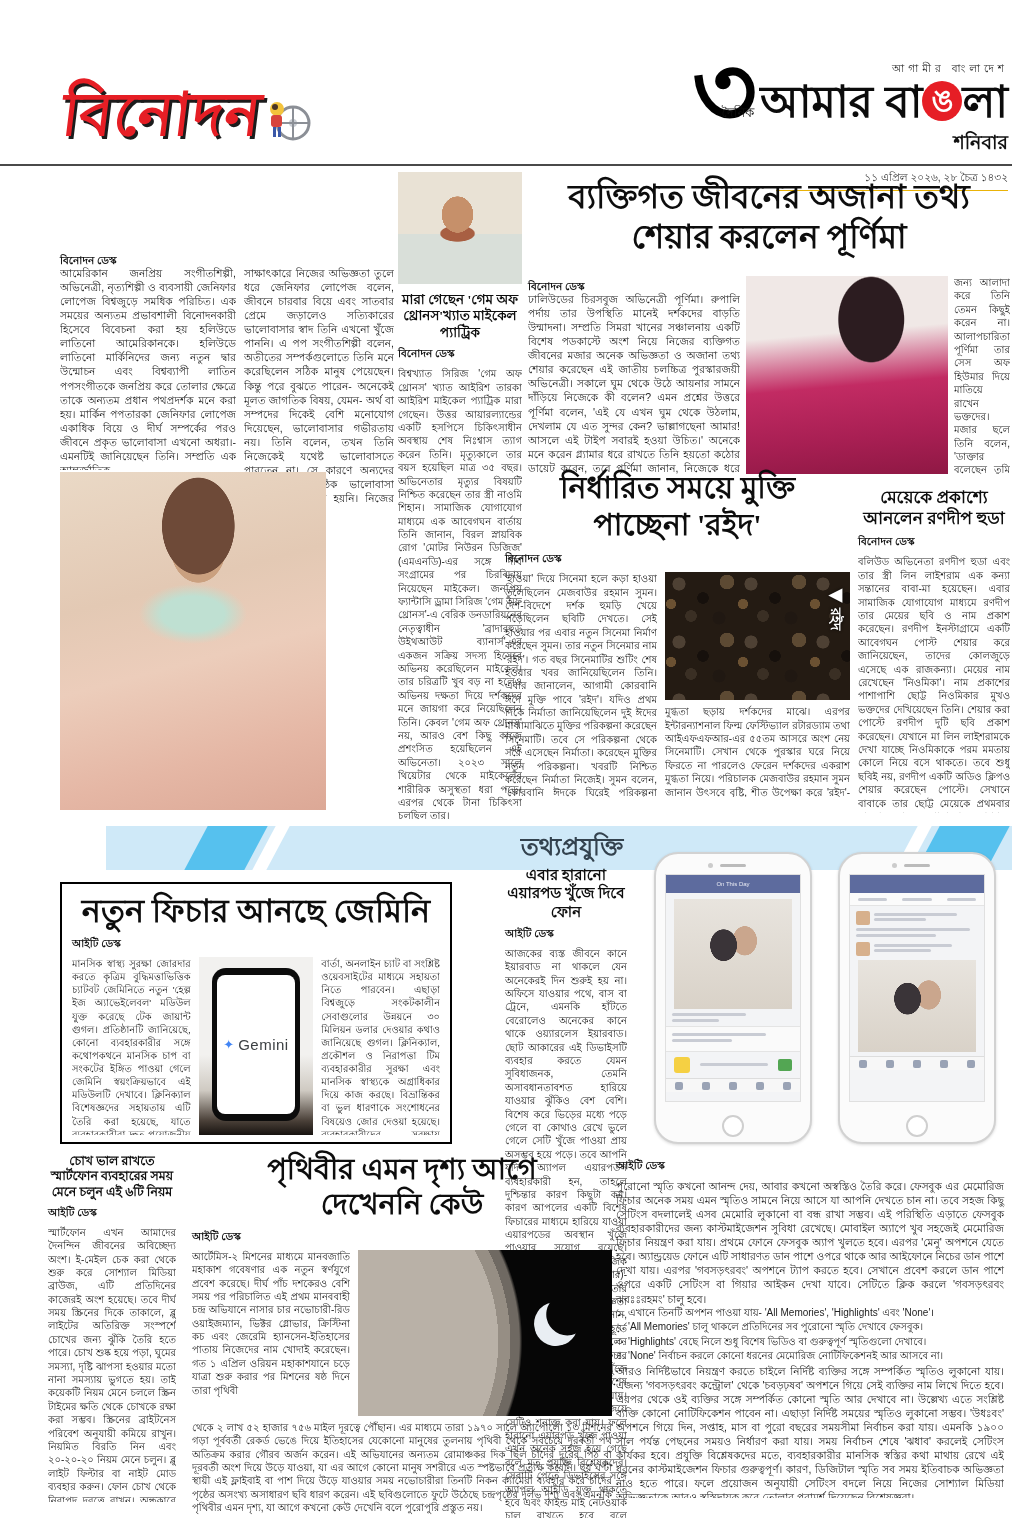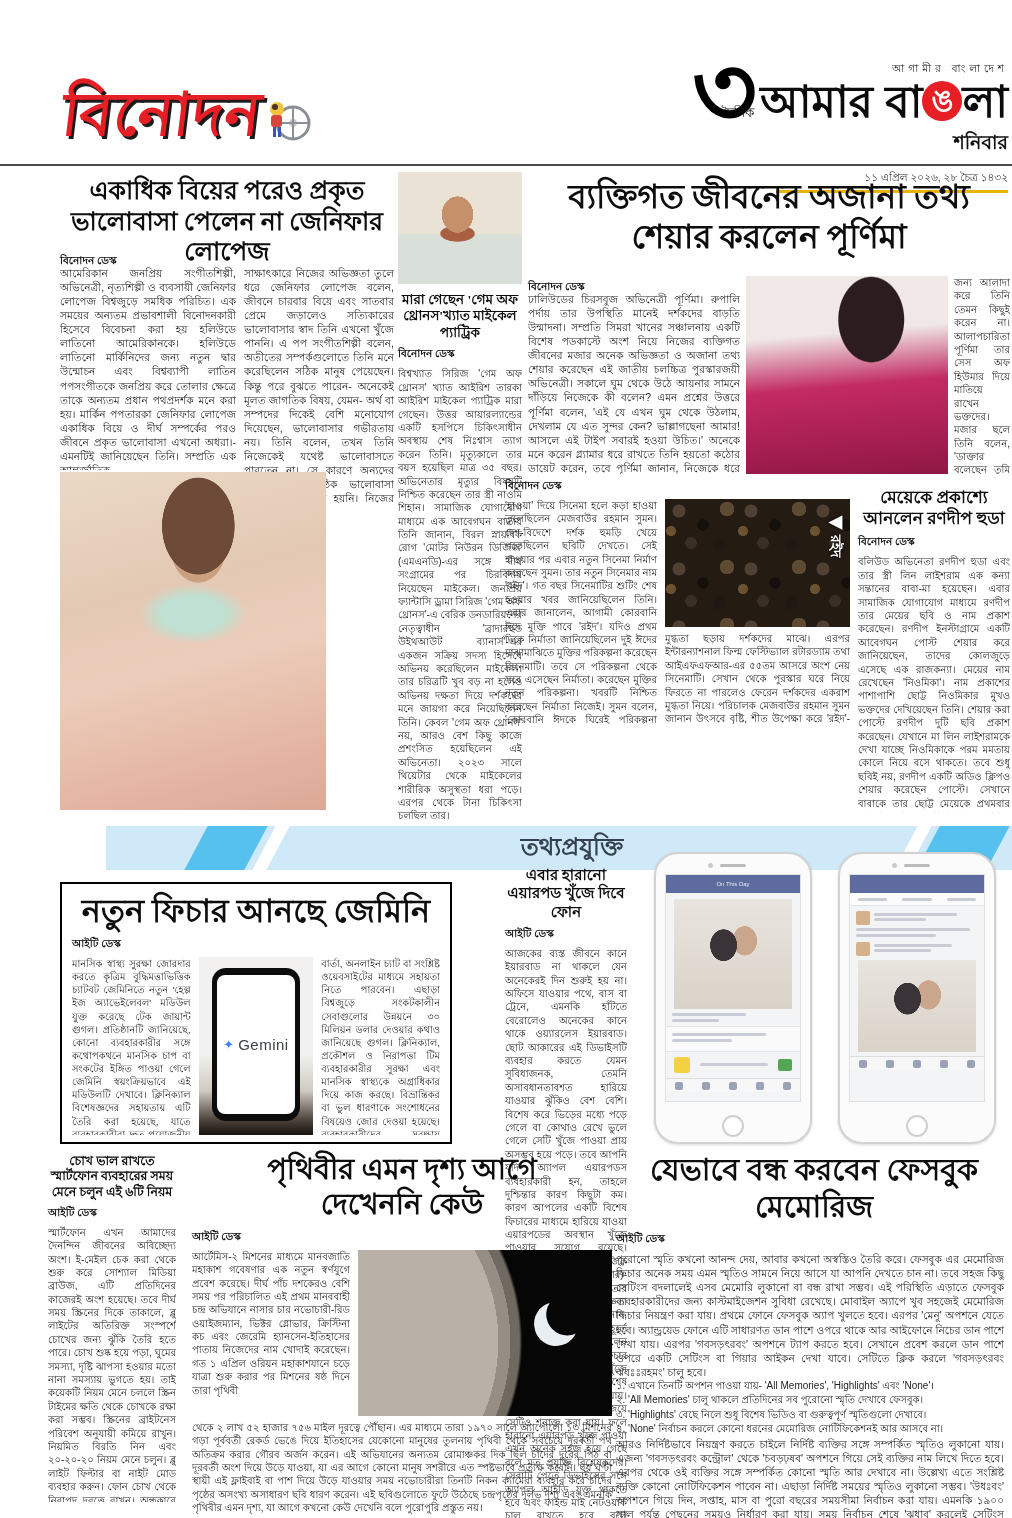--- a/index.html
+++ b/index.html
@@ -13,21 +13,21 @@
 
   
   .masthead { border-bottom:2px solid #4a4a4a; }
   .logo-txt { font-size:60px; font-weight:bold; color:#e61e25; text-shadow:3px 3px 0 #1c1c1c; transform:skewX(-7deg); display:inline-block; letter-spacing:1px; }
   .pageno { font-size:100px; font-weight:bold; color:#000; line-height:0.9; }
   .paper-name { font-size:44px; font-weight:bold; color:#0b0b0b; line-height:1; white-space:nowrap; }
   .ng-circle { display:inline-block; background:#e61e25; color:#fff; border-radius:50%; width:40px; height:40px; line-height:40px; text-align:center; font-size:30px; vertical-align:6px; }
   .tagline { font-size:10.5px; letter-spacing:4px; color:#222; text-align:right; }
   .daily { font-size:13px; color:#111; margin-right:6px; }
   .day { font-size:19px; font-weight:bold; text-align:right; color:#111; }
-  .dateline { font-size:10.5px; color:#333; text-align:right; border-bottom:3px solid #eab308; padding-bottom:3px; }
+  .dateline { font-size:10.5px; color:#333; text-align:right; border-bottom:1px solid #eab308; padding-bottom:3px; }
 
   
   .ph { background:#ddd; }
   .jlo-ph { background:
       radial-gradient(ellipse 60px 80px at 52% 16%, #6e4a38 0 60%, transparent 61%),
       radial-gradient(ellipse 46px 60px at 52% 22%, #caa07f 0 60%, transparent 61%),
       radial-gradient(ellipse 90px 50px at 50% 42%, #bfe0d2 0 35%, transparent 60%),
       linear-gradient(165deg, #ead9c6 0%, #e3c9b4 35%, #eccdbb 55%, #e5b7a5 80%, #dca896 100%); }
   .michael-ph { background:
       radial-gradient(ellipse 26px 30px at 48% 38%, #c6906a 0 60%, transparent 61%),
@@ -107,21 +107,20 @@
       <div style="display:flex; align-items:flex-end; justify-content:flex-end; margin-top:2px;">
         <span class="daily">দৈনিক</span>
         <span class="paper-name"><span>আমার বা</span><span class="ng-circle">ঙ</span><span>লা</span></span>
       </div>
       <div class="day" style="margin-top:4px;">শনিবার</div>
       <div class="dateline" style="margin-top:10px;">১১ এপ্রিল ২০২৬, ২৮ চৈত্র ১৪৩২</div>
     </div>
   </div>
 
   <div class="abs" style="left:60px; top:176px; width:334px; height:634px;">
-    <div class="hl" style="font-size:25px;">একাধিক বিয়ের পরেও প্রকৃত ভালোবাসা পেলেন না জেনিফার লোপেজ</div>
     <div class="byline" style="position:absolute; left:0; top:72px;">বিনোদন ডেস্ক</div>
     <div class="abs body-txt" style="left:0; top:90px; width:176px; height:204px; overflow:hidden;">আমেরিকান জনপ্রিয় সংগীতশিল্পী, অভিনেত্রী, নৃত্যশিল্পী ও ব্যবসায়ী জেনিফার লোপেজ বিশ্বজুড়ে সমধিক পরিচিত। এক সময়ের অন্যতম প্রভাবশালী বিনোদনকারী হিসেবে বিবেচনা করা হয় হলিউডে লাতিনো আমেরিকানকে। হলিউডে লাতিনো মার্কিনিদের জন্য নতুন দ্বার উন্মোচন এবং বিশ্বব্যাপী লাতিন পপসংগীতকে জনপ্রিয় করে তোলার ক্ষেত্রে তাকে অন্যতম প্রধান পথপ্রদর্শক মনে করা হয়। মার্কিন পপতারকা জেনিফার লোপেজ একাধিক বিয়ে ও দীর্ঘ সম্পর্কের পরও জীবনে প্রকৃত ভালোবাসা এখনো অধরা।-এমনটিই জানিয়েছেন তিনি। সম্প্রতি এক আন্তর্জাতিক</div>
     <div class="abs body-txt" style="left:184px; top:90px; width:150px; height:242px; overflow:hidden;">সাক্ষাৎকারে নিজের অভিজ্ঞতা তুলে ধরে জেনিফার লোপেজ বলেন, জীবনে চারবার বিয়ে এবং সাতবার প্রেমে জড়ালেও সত্যিকারের ভালোবাসার স্বাদ তিনি এখনো খুঁজে পাননি। এ পপ সংগীতশিল্পী বলেন, অতীতের সম্পর্কগুলোতে তিনি মনে করেছিলেন সঠিক মানুষ পেয়েছেন। কিন্তু পরে বুঝতে পারেন- অনেকেই মূলত জাগতিক বিষয়, যেমন- অর্থ বা সম্পদের দিকেই বেশি মনোযোগ দিয়েছেন, ভালোবাসার গভীরতায় নয়। তিনি বলেন, তখন তিনি নিজেকেই যথেষ্ট ভালোবাসতে পারতেন না। সে কারণে অন্যদের কাছ থেকেও সঠিক ভালোবাসা প্রত্যাশা করা সম্ভব হয়নি। নিজের ব্যক্তিগত উন্নয়ন ও আত্মসন্ধান বুঝতে পারার পরই তিনি সম্পর্কগুলোকে নতুনভাবে মূল্যায়ন করতে শিখেছেন বলে জানিয়েছেন জেনিফার লোপেজ। তার পূর্বের সম্পর্কগুলোর মধ্যে উল্লেখযোগ্য হলো- অভিনেতা ও নির্মাতা বেন অ্যাফ্লেক ও গায়ক মার্ক অ্যান্টনি। যদিও তাদের সঙ্গে সম্পর্ক ছিল আলোচিত, তবু শেষ পর্যন্ত তা টেকেনি। জেনিফার লোপেজ বর্তমানে ব্যক্তিগত জীবনকে আরও গোপন রাখার সিদ্ধান্ত নিয়েছেন এবং আগের মতো প্রকাশ্যে সম্পর্ক নিয়ে কথা না বলে নিজের মতো করে জীবনে সত্যিকারের ভালোবাসা খুঁজে যেতে চান তিনি।</div>
     <div class="abs ph jlo-ph" style="left:0; top:296px; width:266px; height:338px;"></div>
   </div>
 
   <div class="abs" style="left:398px; top:172px; width:124px; height:640px;">
     <div class="ph michael-ph" style="width:124px; height:112px;"></div>
     <div class="hl" style="font-size:13.5px; margin-top:8px;">মারা গেছেন 'গেম অফ থ্রোনস'খ্যাত মাইকেল প্যাট্রিক</div>
     <div class="byline">বিনোদন ডেস্ক</div>
@@ -130,20 +129,21 @@
 
   <div class="abs" style="left:528px; top:178px; width:482px; height:298px;">
     <div class="hl" style="font-size:33px; line-height:1.2;">ব্যক্তিগত জীবনের অজানা তথ্য শেয়ার করলেন পূর্ণিমা</div>
     <div class="byline" style="position:absolute; left:0; top:96px;">বিনোদন ডেস্ক</div>
     <div class="abs body-txt" style="left:0; top:114px; width:212px; height:182px; overflow:hidden;">ঢালিউডের চিরসবুজ অভিনেত্রী পূর্ণিমা। রুপালি পর্দায় তার উপস্থিতি মানেই দর্শকদের বাড়তি উন্মাদনা। সম্প্রতি সিমরা খানের সঞ্চালনায় একটি বিশেষ পডকাস্টে অংশ নিয়ে নিজের ব্যক্তিগত জীবনের মজার অনেক অভিজ্ঞতা ও অজানা তথ্য শেয়ার করেছেন এই জাতীয় চলচ্চিত্র পুরস্কারজয়ী অভিনেত্রী। সকালে ঘুম থেকে উঠে আয়নার সামনে দাঁড়িয়ে নিজেকে কী বলেন? এমন প্রশ্নের উত্তরে পূর্ণিমা বলেন, 'এই যে এখন ঘুম থেকে উঠলাম, দেখলাম যে এত সুন্দর কেন? ভাল্লাগছেনা আমার! আসলে এই টাইপ সবারই হওয়া উচিত।' অনেকে মনে করেন গ্ল্যামার ধরে রাখতে তিনি হয়তো কঠোর ডায়েট করেন, তবে পূর্ণিমা জানান, নিজেকে ধরে রাখার</div>
     <div class="abs ph purnima-ph" style="left:218px; top:98px; width:202px; height:198px;"></div>
     <div class="abs body-txt small-txt" style="left:426px; top:98px; width:56px; height:198px; overflow:hidden;">জন্য আলাদা করে তিনি তেমন কিছুই করেন না। আলাপচারিতায় পূর্ণিমা তার সেস অফ হিউমার দিয়ে মাতিয়ে রাখেন ভক্তদের। মজার ছলে তিনি বলেন, 'ডাক্তার বলেছেন তুমি তাড়াতাড়ি ওজন কমাও, আমাদের পেইন কমাও। আমি ওজনটা দিয়ে সবার পেইন কমিয়ে দিচ্ছি আরকি।' পূর্ণিমার রূপের মায়ায় মুগ্ধ হয়ে অনেক ভক্ত তাকে দেখলেই বলে 'কেউ আছে আবার পরহেজগার টাইপের। বেচারা ভক্তদের কষ্ট দেখে ৫টা গান শোনাতে হতো। জানি না তারা উর্বর হতো কি না।'</div>
   </div>
 
   <div class="abs" style="left:505px; top:470px; width:345px; height:343px;">
+    <div class="hl" style="font-size:30px; padding:0 20px;">নির্ধারিত সময়ে মুক্তি পাচ্ছেনা 'রইদ'</div>
     <div class="byline" style="margin-top:8px;">বিনোদন ডেস্ক</div>
     <div style="display:flex; gap:8px;">
       <div class="body-txt small-txt" style="width:152px; height:228px; overflow:hidden;">'হাওয়া' দিয়ে সিনেমা হলে কড়া হাওয়া তুলেছিলেন মেজবাউর রহমান সুমন। দেশ-বিদেশে দর্শক হুমড়ি খেয়ে পড়েছিলেন ছবিটি দেখতে। সেই হাওয়ার পর এবার নতুন সিনেমা নির্মাণ করেছেন সুমন। তার নতুন সিনেমার নাম 'রইদ'। গত বছর সিনেমাটির শুটিং শেষ হওয়ার খবর জানিয়েছিলেন তিনি। এবার জানালেন, আগামী কোরবানি ঈদে মুক্তি পাবে 'রইদ'। যদিও প্রথম দিকে নির্মাতা জানিয়েছিলেন দুই ঈদের মাঝামাঝিতে মুক্তির পরিকল্পনা করেছেন সিনেমাটি। তবে সে পরিকল্পনা থেকে সরে এসেছেন নির্মাতা। করেছেন মুক্তির নতুন পরিকল্পনা। খবরটি নিশ্চিত করেছেন নির্মাতা নিজেই। সুমন বলেন, 'কোরবানি ঈদকে ঘিরেই পরিকল্পনা আমাদের। ওই সময় ছবিটি মুক্তি দিতে চাই। সেভাবেই এগুচ্ছি। কয়েক দিনের মধ্যে আনুষ্ঠানিকভাবে মুক্তির ঘোষণা দিতে পারব আশা করছি। গেল বছরের শেষে পোস্টার ও ট্রেলার প্রকাশ করা হয়েছিল সিনেমাটির। সে সময়</div>
       <div style="width:185px;">
         <div class="ph berries-ph" style="width:185px; height:128px; position:relative;">
           <div class="v-title">◀<br><span style="writing-mode:vertical-rl; font-size:14px;">রইদ</span></div>
         </div>
         <div class="body-txt small-txt" style="margin-top:5px; height:92px; overflow:hidden;">মুগ্ধতা ছড়ায় দর্শকদের মাঝে। এরপর ইন্টারন্যাশনাল ফিল্ম ফেস্টিভ্যাল রটারড্যাম তথা আইএফএফআর-এর ৫৫তম আসরে অংশ নেয় সিনেমাটি। সেখান থেকে পুরস্কার ঘরে নিয়ে ফিরতে না পারলেও ফেরেন দর্শকদের একরাশ মুগ্ধতা নিয়ে। পরিচালক মেজবাউর রহমান সুমন জানান উৎসবে বৃষ্টি, শীত উপেক্ষা করে 'রইদ'-এর উত্তাপ নিয়েছেন দর্শক। সিনেমাটিতে প্রধান</div>
       </div>
     </div>
@@ -247,21 +247,20 @@
             <i></i>
             <i></i>
             <i></i>
           </div>
       </div>
       <div class="home"></div>
     </div>
   </div>
 
   <div class="abs" style="left:616px; top:1152px; width:396px; height:360px;">
-    <div class="hl" style="font-size:30px; padding:0 30px;">যেভাবে বন্ধ করবেন ফেসবুক মেমোরিজ</div>
     <div class="byline" style="margin-top:6px;">আইটি ডেস্ক</div>
     <div class="body-txt" style="width:388px;">পুরোনো স্মৃতি কখনো আনন্দ দেয়, আবার কখনো অস্বস্তিও তৈরি করে। ফেসবুক এর মেমোরিজ ফিচার অনেক সময় এমন স্মৃতিও সামনে নিয়ে আসে যা আপনি দেখতে চান না। তবে সহজ কিছু সেটিংস বদলালেই এসব মেমোরি লুকানো বা বন্ধ রাখা সম্ভব। এই পরিস্থিতি এড়াতে ফেসবুক ব্যবহারকারীদের জন্য কাস্টমাইজেশন সুবিধা রেখেছে। মোবাইল অ্যাপে খুব সহজেই মেমোরিজ ফিচার নিয়ন্ত্রণ করা যায়। প্রথমে ফোনে ফেসবুক অ্যাপ খুলতে হবে। এরপর 'মেনু' অপশনে যেতে হবে। অ্যান্ড্রয়েড ফোনে এটি সাধারণত ডান পাশে ওপরে থাকে আর আইফোনে নিচের ডান পাশে দেখা যায়। এরপর 'গবসড়ৎরবং' অপশনে ট্যাপ করতে হবে। সেখানে প্রবেশ করলে ডান পাশে ওপরে একটি সেটিংস বা গিয়ার আইকন দেখা যাবে। সেটিতে ক্লিক করলে 'গবসড়ৎরবং ঝবঃঃরহমং' চালু হবে।</div>
     <div class="list-item">১. এখানে তিনটি অপশন পাওয়া যায়- 'All Memories', 'Highlights' এবং 'None'।</div>
     <div class="list-item">২. 'All Memories' চালু থাকলে প্রতিদিনের সব পুরোনো স্মৃতি দেখাবে ফেসবুক।</div>
     <div class="list-item">৩. 'Highlights' বেছে নিলে শুধু বিশেষ ভিডিও বা গুরুত্বপূর্ণ স্মৃতিগুলো দেখাবে।</div>
     <div class="list-item">৪. 'None' নির্বাচন করলে কোনো ধরনের মেমোরিজ নোটিফিকেশনই আর আসবে না।</div>
     <div class="body-txt" style="width:388px; height:134px; overflow:hidden;">আরও নির্দিষ্টভাবে নিয়ন্ত্রণ করতে চাইলে নির্দিষ্ট ব্যক্তির সঙ্গে সম্পর্কিত স্মৃতিও লুকানো যায়। এজন্য 'গবসড়ৎরবং কন্ট্রোল' থেকে 'চবড়ঢ়ষব' অপশনে গিয়ে সেই ব্যক্তির নাম লিখে দিতে হবে। এরপর থেকে ওই ব্যক্তির সঙ্গে সম্পর্কিত কোনো স্মৃতি আর দেখাবে না। উল্লেখ্য এতে সংশ্লিষ্ট ব্যক্তি কোনো নোটিফিকেশন পাবেন না। এছাড়া নির্দিষ্ট সময়ের স্মৃতিও লুকানো সম্ভব। 'উধঃবং' অপশনে গিয়ে দিন, সপ্তাহ, মাস বা পুরো বছরের সময়সীমা নির্বাচন করা যায়। এমনকি ১৯০০ সাল পর্যন্ত পেছনের সময়ও নির্ধারণ করা যায়। সময় নির্বাচন শেষে 'ঝধাব' করলেই সেটিংস কার্যকর হবে। প্রযুক্তি বিশ্লেষকদের মতে, ব্যবহারকারীর মানসিক স্বস্তির কথা মাথায় রেখে এই ধরনের কাস্টমাইজেশন ফিচার গুরুত্বপূর্ণ। কারণ, ডিজিটাল স্মৃতি সব সময় ইতিবাচক অভিজ্ঞতা নাও হতে পারে। ফলে প্রয়োজন অনুযায়ী সেটিংস বদলে নিয়ে নিজের সোশ্যাল মিডিয়া অভিজ্ঞতাকে আরও স্বস্তিদায়ক করে তোলার পরামর্শ দিয়েছেন বিশেষজ্ঞরা।</div>
   </div>
 
   <div class="abs" style="left:48px; top:1154px; width:128px; height:358px;">

